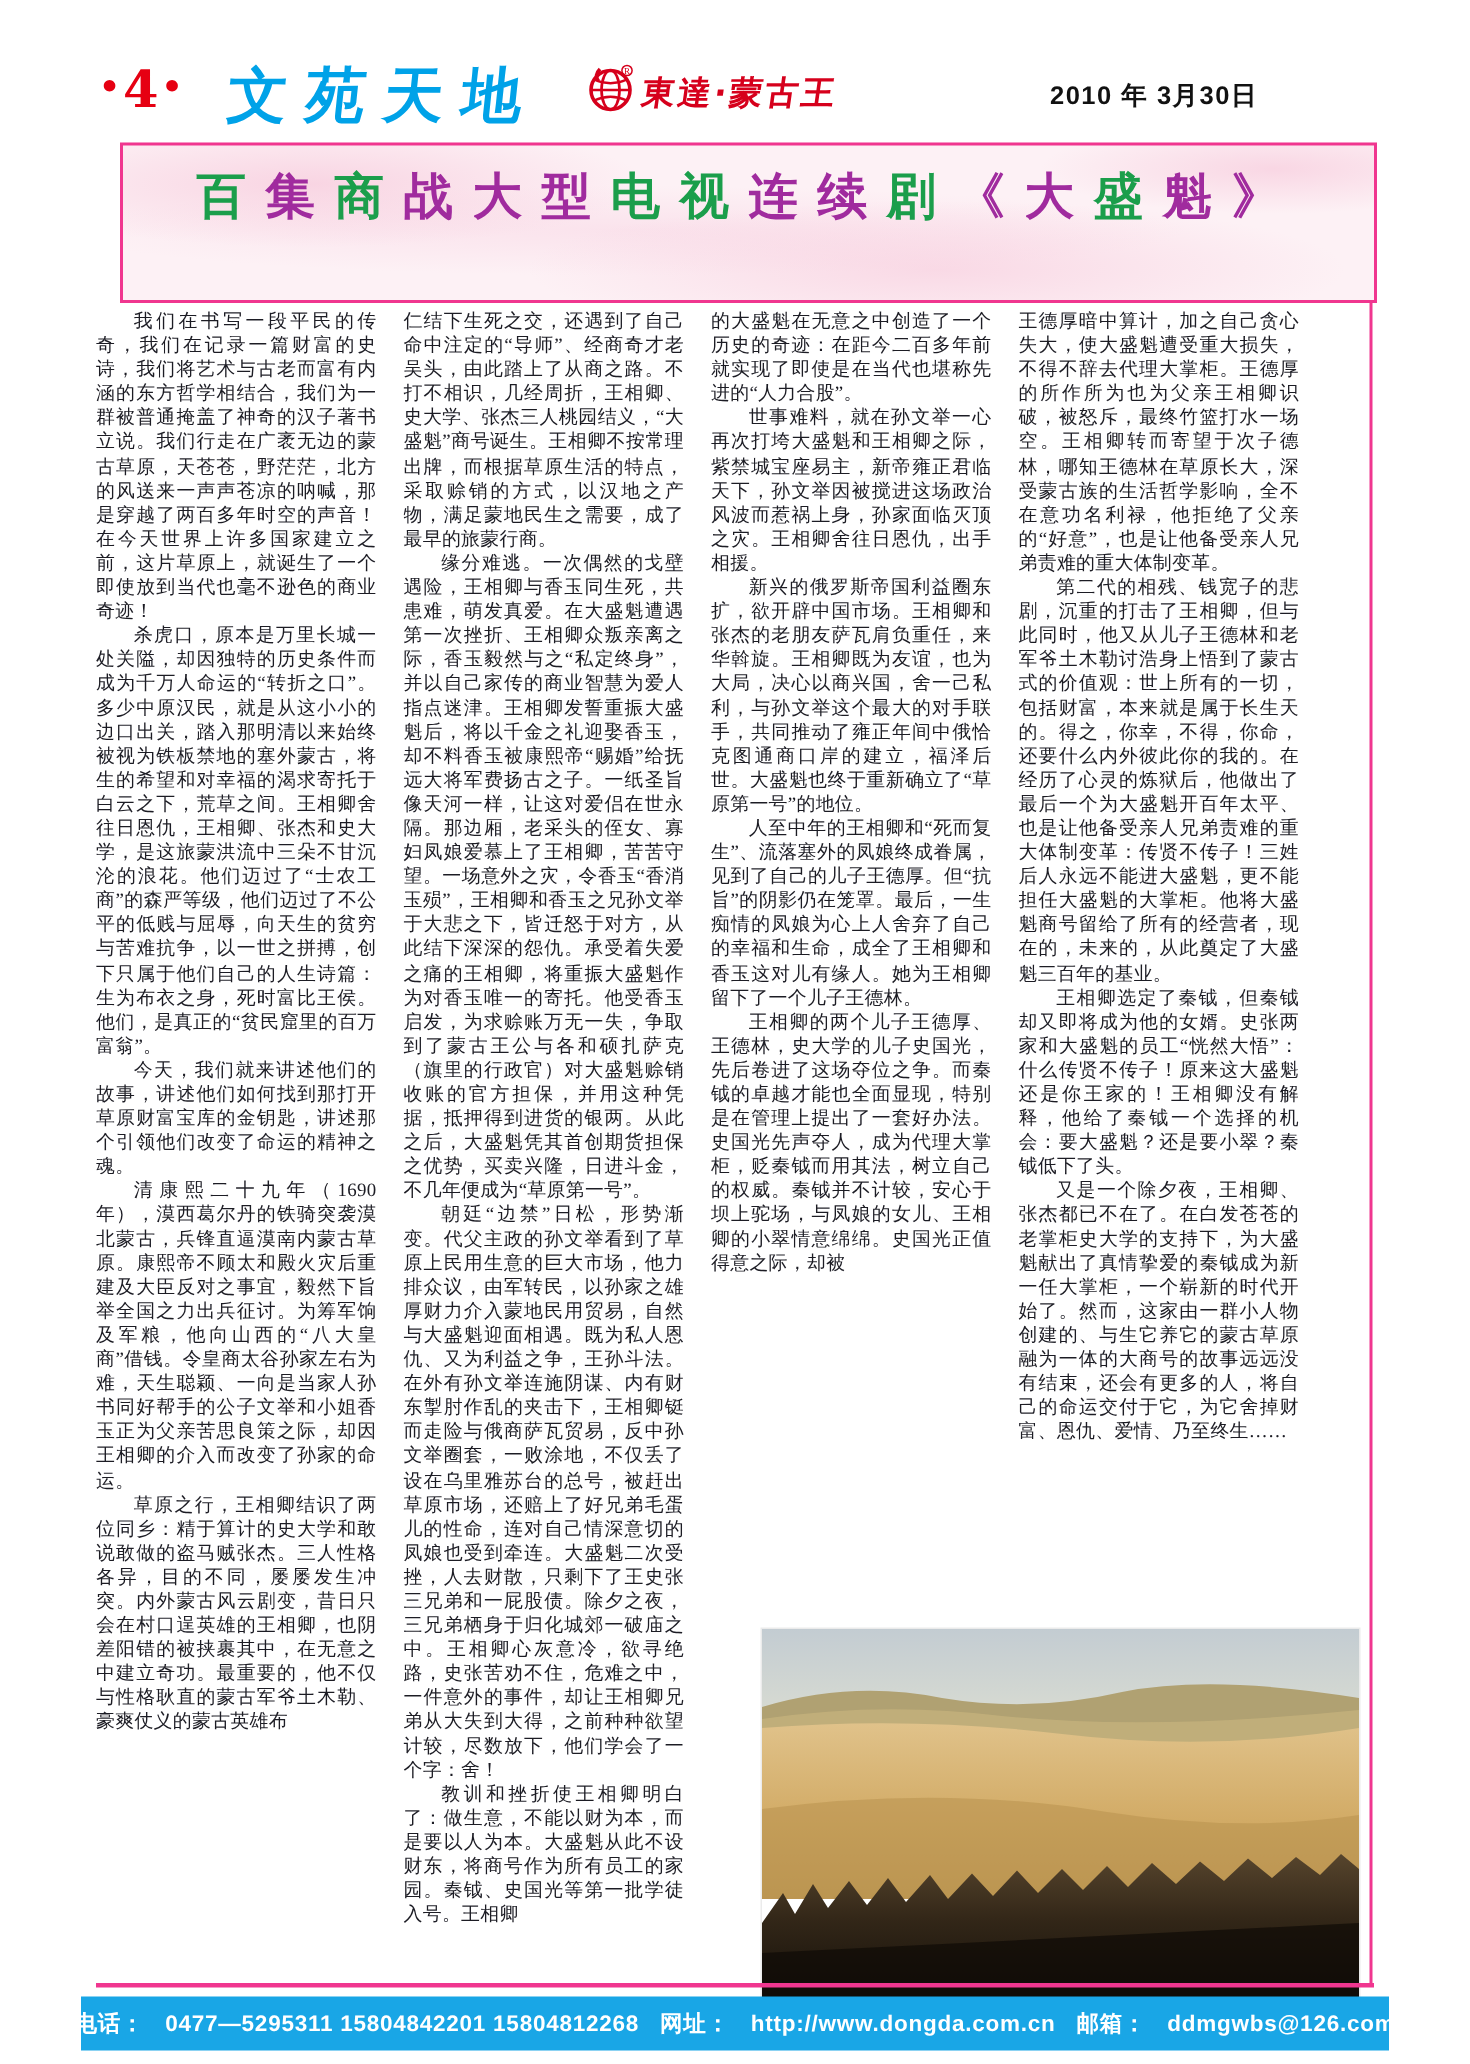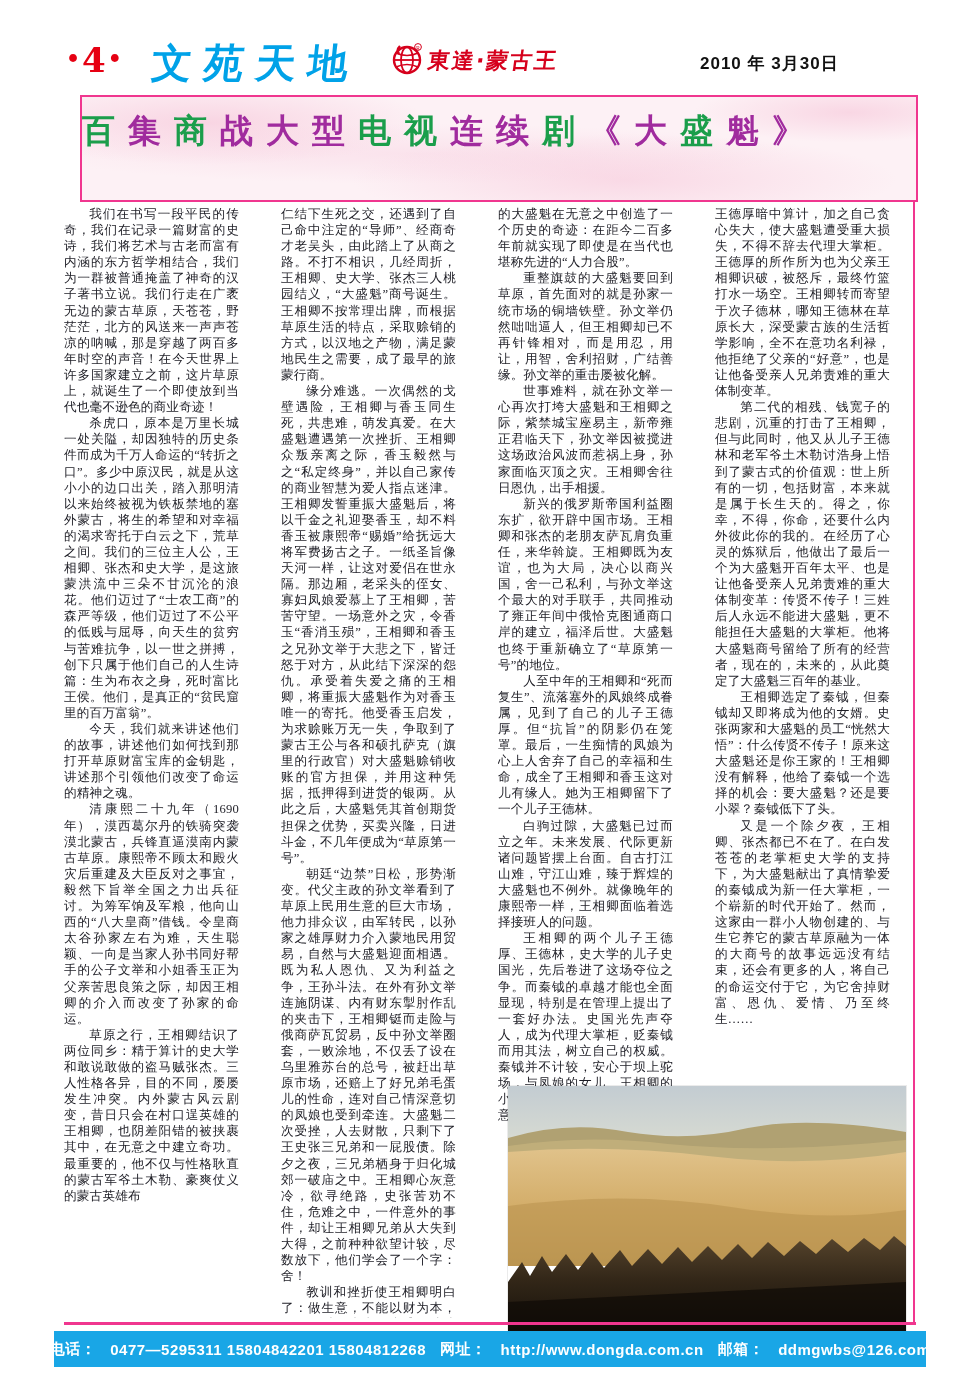--- a/index.html
+++ b/index.html
@@ -20,26 +20,26 @@
   .date{position:absolute;left:700px;top:22px;color:#111;font-size:17px;font-weight:bold;
     font-family:"Liberation Sans",sans-serif;letter-spacing:1px;text-align:right;}
   
   .banner{position:absolute;left:80px;top:95px;width:834px;height:103px;border:2px solid #f0368f;
     background:
       radial-gradient(ellipse 320px 60px at 15% 25%, rgba(243,178,204,.45), transparent 70%),
       radial-gradient(ellipse 420px 70px at 65% 80%, rgba(243,178,204,.38), transparent 65%),
       radial-gradient(ellipse 260px 50px at 92% 15%, rgba(243,178,204,.42), transparent 60%),
       radial-gradient(ellipse 500px 40px at 40% 55%, rgba(250,225,235,.9), transparent 75%),
       #fdf1f5;}
-  .banner-title{margin-top:12px;text-align:left;font-size:33px;font-weight:bold;letter-spacing:13px;
+  .banner-title{margin-top:12px;text-align:center;font-size:33px;font-weight:bold;letter-spacing:13px;
     font-family:"DejaVu Sans","Liberation Sans",sans-serif;white-space:nowrap;}
   .banner-sub{margin-top:6px;text-align:center;font-size:25px;font-weight:bold;color:#141414;
     letter-spacing:5px;font-family:"DejaVu Sans",sans-serif;}
   
-  .article{position:absolute;left:64px;top:206px;width:826px;height:1112px;display:flex;gap:42px;}
+  .article{position:absolute;left:64px;top:206px;width:826px;height:1112px;display:flex;gap:18px;}
   .col{width:187px;overflow:hidden;}
   .col p{margin:0;font-size:12.6px;line-height:16.1px;color:#1c1c24;text-align:justify;
     letter-spacing:0.2px;}
   .col p.ind{text-indent:2em;}
   
   .photo{position:absolute;left:508px;top:1086px;width:398px;height:246px;overflow:hidden;
     box-shadow:0 0 0 1px rgba(0,0,0,.08);}
   
   .right-rule{position:absolute;left:913px;top:200px;width:2px;height:1124px;background:#f0368f;}
   .bottom-rule{position:absolute;left:64px;top:1322px;width:852px;height:3px;background:#f0368f;}
@@ -73,38 +73,36 @@
   <div class="date">2010 年 3月30日</div>
 </div>
 
 <div class="banner">
   <div class="banner-title"><span style="color: rgb(27, 158, 75);">百</span><span style="color: rgb(160, 43, 158);">集</span><span style="color: rgb(27, 158, 75);">商</span><span style="color: rgb(160, 43, 158);">战</span><span style="color: rgb(160, 43, 158);">大</span><span style="color: rgb(160, 43, 158);">型</span><span style="color: rgb(27, 158, 75);">电</span><span style="color: rgb(27, 158, 75);">视</span><span style="color: rgb(160, 43, 158);">连</span><span style="color: rgb(160, 43, 158);">续</span><span style="color: rgb(27, 158, 75);">剧</span><span style="color: rgb(160, 43, 158);">《</span><span style="color: rgb(160, 43, 158);">大</span><span style="color: rgb(27, 158, 75);">盛</span><span style="color: rgb(160, 43, 158);">魁</span><span style="color: rgb(160, 43, 158);">》</span></div>
 </div>
 
 <div class="article">
   <div class="col">
       <p class="ind">我们在书写一段平民的传奇，我们在记录一篇财富的史诗，我们将艺术与古老而富有内涵的东方哲学相结合，我们为一群被普通掩盖了神奇的汉子著书立说。我们行走在广袤无边的蒙古草原，天苍苍，野茫茫，北方的风送来一声声苍凉的呐喊，那是穿越了两百多年时空的声音！在今天世界上许多国家建立之前，这片草原上，就诞生了一个即使放到当代也毫不逊色的商业奇迹！</p>
-      <p class="ind">杀虎口，原本是万里长城一处关隘，却因独特的历史条件而成为千万人命运的“转折之口”。多少中原汉民，就是从这小小的边口出关，踏入那明清以来始终被视为铁板禁地的塞外蒙古，将生的希望和对幸福的渴求寄托于白云之下，荒草之间。我们的三位主人公，王相卿、张杰和史大学，是这旅蒙洪流中三朵不甘沉沦的浪花。他们迈过了“士农工商”的森严等级，他们迈过了不公平的低贱与屈辱，向天生的贫穷与苦难抗争，以一世之拼搏，创下只属于他们自己的人生诗篇：生为布衣之身，死时富比王侯。他们，是真正的“贫民窟里的百万富翁”。</p>
+      <p class="ind">杀虎口，原本是万里长城一处关隘，却因独特的历史条件而成为千万人命运的“转折之口”。多少中原汉民，就是从这小小的边口出关，踏入那明清以来始终被视为铁板禁地的塞外蒙古，将生的希望和对幸福的渴求寄托于白云之下，荒草之间。王相卿舍往日恩仇，王相卿、张杰和史大学，是这旅蒙洪流中三朵不甘沉沦的浪花。他们迈过了“士农工商”的森严等级，他们迈过了不公平的低贱与屈辱，向天生的贫穷与苦难抗争，以一世之拼搏，创下只属于他们自己的人生诗篇：生为布衣之身，死时富比王侯。他们，是真正的“贫民窟里的百万富翁”。</p>
       <p class="ind">今天，我们就来讲述他们的故事，讲述他们如何找到那打开草原财富宝库的金钥匙，讲述那个引领他们改变了命运的精神之魂。</p>
       <p class="ind">清康熙二十九年（1690年），漠西葛尔丹的铁骑突袭漠北蒙古，兵锋直逼漠南内蒙古草原。康熙帝不顾太和殿火灾后重建及大臣反对之事宜，毅然下旨举全国之力出兵征讨。为筹军饷及军粮，他向山西的“八大皇商”借钱。令皇商太谷孙家左右为难，天生聪颖、一向是当家人孙书同好帮手的公子文举和小姐香玉正为父亲苦思良策之际，却因王相卿的介入而改变了孙家的命运。</p>
       <p class="ind">草原之行，王相卿结识了两位同乡：精于算计的史大学和敢说敢做的盗马贼张杰。三人性格各异，目的不同，屡屡发生冲突。内外蒙古风云剧变，昔日只会在村口逞英雄的王相卿，也阴差阳错的被挟裹其中，在无意之中建立奇功。最重要的，他不仅与性格耿直的蒙古军爷土木勒、豪爽仗义的蒙古英雄布</p>
     </div>
   <div class="col">
       <p>仁结下生死之交，还遇到了自己命中注定的“导师”、经商奇才老吴头，由此踏上了从商之路。不打不相识，几经周折，王相卿、史大学、张杰三人桃园结义，“大盛魁”商号诞生。王相卿不按常理出牌，而根据草原生活的特点，采取赊销的方式，以汉地之产物，满足蒙地民生之需要，成了最早的旅蒙行商。</p>
       <p class="ind">缘分难逃。一次偶然的戈壁遇险，王相卿与香玉同生死，共患难，萌发真爱。在大盛魁遭遇第一次挫折、王相卿众叛亲离之际，香玉毅然与之“私定终身”，并以自己家传的商业智慧为爱人指点迷津。王相卿发誓重振大盛魁后，将以千金之礼迎娶香玉，却不料香玉被康熙帝“赐婚”给抚远大将军费扬古之子。一纸圣旨像天河一样，让这对爱侣在世永隔。那边厢，老采头的侄女、寡妇凤娘爱慕上了王相卿，苦苦守望。一场意外之灾，令香玉“香消玉殒”，王相卿和香玉之兄孙文举于大悲之下，皆迁怒于对方，从此结下深深的怨仇。承受着失爱之痛的王相卿，将重振大盛魁作为对香玉唯一的寄托。他受香玉启发，为求赊账万无一失，争取到了蒙古王公与各和硕扎萨克（旗里的行政官）对大盛魁赊销收账的官方担保，并用这种凭据，抵押得到进货的银两。从此之后，大盛魁凭其首创期货担保之优势，买卖兴隆，日进斗金，不几年便成为“草原第一号”。</p>
       <p class="ind">朝廷“边禁”日松，形势渐变。代父主政的孙文举看到了草原上民用生意的巨大市场，他力排众议，由军转民，以孙家之雄厚财力介入蒙地民用贸易，自然与大盛魁迎面相遇。既为私人恩仇、又为利益之争，王孙斗法。在外有孙文举连施阴谋、内有财东掣肘作乱的夹击下，王相卿铤而走险与俄商萨瓦贸易，反中孙文举圈套，一败涂地，不仅丢了设在乌里雅苏台的总号，被赶出草原市场，还赔上了好兄弟毛蛋儿的性命，连对自己情深意切的凤娘也受到牵连。大盛魁二次受挫，人去财散，只剩下了王史张三兄弟和一屁股债。除夕之夜，三兄弟栖身于归化城郊一破庙之中。王相卿心灰意冷，欲寻绝路，史张苦劝不住，危难之中，一件意外的事件，却让王相卿兄弟从大失到大得，之前种种欲望计较，尽数放下，他们学会了一个字：舍！</p>
       <p class="ind">教训和挫折使王相卿明白了：做生意，不能以财为本，而是要以人为本。大盛魁从此不设财东，将商号作为所有员工的家园。秦钺、史国光等第一批学徒入号。王相卿</p>
     </div>
   <div class="col">
       <p>的大盛魁在无意之中创造了一个历史的奇迹：在距今二百多年前就实现了即使是在当代也堪称先进的“人力合股”。</p>
-      <p class="ind">重整旗鼓的大盛魁要回到草原，首先面对的就是孙家一统市场的铜墙铁壁。孙文举仍然咄咄逼人，但王相卿却已不再针锋相对，而是用忍，用让，用智，舍利招财，广结善缘。孙文举的重击屡被化解。</p>
       <p class="ind">世事难料，就在孙文举一心再次打垮大盛魁和王相卿之际，紫禁城宝座易主，新帝雍正君临天下，孙文举因被搅进这场政治风波而惹祸上身，孙家面临灭顶之灾。王相卿舍往日恩仇，出手相援。</p>
       <p class="ind">新兴的俄罗斯帝国利益圈东扩，欲开辟中国市场。王相卿和张杰的老朋友萨瓦肩负重任，来华斡旋。王相卿既为友谊，也为大局，决心以商兴国，舍一己私利，与孙文举这个最大的对手联手，共同推动了雍正年间中俄恰克图通商口岸的建立，福泽后世。大盛魁也终于重新确立了“草原第一号”的地位。</p>
       <p class="ind">人至中年的王相卿和“死而复生”、流落塞外的凤娘终成眷属，见到了自己的儿子王德厚。但“抗旨”的阴影仍在笼罩。最后，一生痴情的凤娘为心上人舍弃了自己的幸福和生命，成全了王相卿和香玉这对儿有缘人。她为王相卿留下了一个儿子王德林。</p>
-      <p class="ind">白驹过隙，大盛魁已过而立之年。未来发展、代际更新诸问题皆摆上台面。自古打江山难，守江山难，臻于辉煌的大盛魁也不例外。就像晚年的康熙帝一样，王相卿面临着选择接班人的问题。</p>
       <p class="ind">王相卿的两个儿子王德厚、王德林，史大学的儿子史国光，先后卷进了这场夺位之争。而秦钺的卓越才能也全面显现，特别是在管理上提出了一套好办法。史国光先声夺人，成为代理大掌柜，贬秦钺而用其法，树立自己的权威。秦钺并不计较，安心于坝上驼场，与凤娘的女儿、王相卿的小翠情意绵绵。史国光正值得意之际，却被</p>
     </div>
   <div class="col">
       <p>王德厚暗中算计，加之自己贪心失大，使大盛魁遭受重大损失，不得不辞去代理大掌柜。王德厚的所作所为也为父亲王相卿识破，被怒斥，最终竹篮打水一场空。王相卿转而寄望于次子德林，哪知王德林在草原长大，深受蒙古族的生活哲学影响，全不在意功名利禄，他拒绝了父亲的“好意”，也是让他备受亲人兄弟责难的重大体制变革。</p>
       <p class="ind">第二代的相残、钱宽子的悲剧，沉重的打击了王相卿，但与此同时，他又从儿子王德林和老军爷土木勒讨浩身上悟到了蒙古式的价值观：世上所有的一切，包括财富，本来就是属于长生天的。得之，你幸，不得，你命，还要什么内外彼此你的我的。在经历了心灵的炼狱后，他做出了最后一个为大盛魁开百年太平、也是让他备受亲人兄弟责难的重大体制变革：传贤不传子！三姓后人永远不能进大盛魁，更不能担任大盛魁的大掌柜。他将大盛魁商号留给了所有的经营者，现在的，未来的，从此奠定了大盛魁三百年的基业。</p>
       <p class="ind">王相卿选定了秦钺，但秦钺却又即将成为他的女婿。史张两家和大盛魁的员工“恍然大悟”：什么传贤不传子！原来这大盛魁还是你王家的！王相卿没有解释，他给了秦钺一个选择的机会：要大盛魁？还是要小翠？秦钺低下了头。</p>
       <p class="ind">又是一个除夕夜，王相卿、张杰都已不在了。在白发苍苍的老掌柜史大学的支持下，为大盛魁献出了真情挚爱的秦钺成为新一任大掌柜，一个崭新的时代开始了。然而，这家由一群小人物创建的、与生它养它的蒙古草原融为一体的大商号的故事远远没有结束，还会有更多的人，将自己的命运交付于它，为它舍掉财富、恩仇、爱情、乃至终生……</p>
     </div>
 </div>
 

